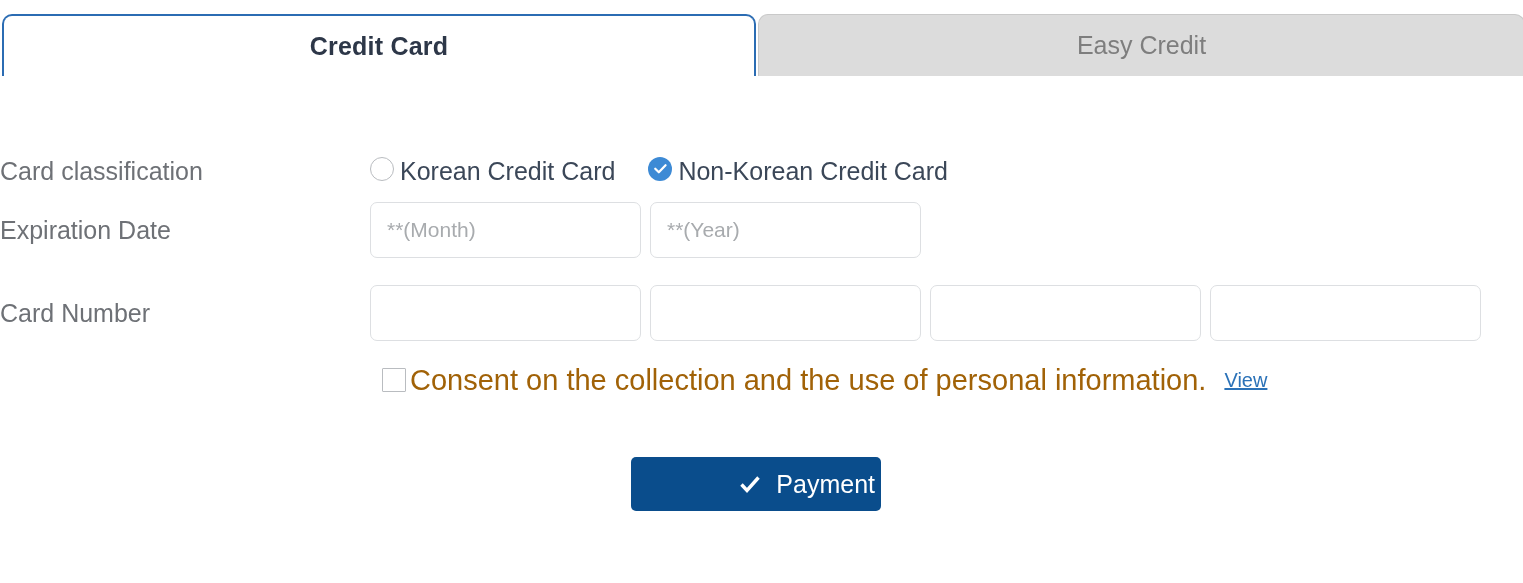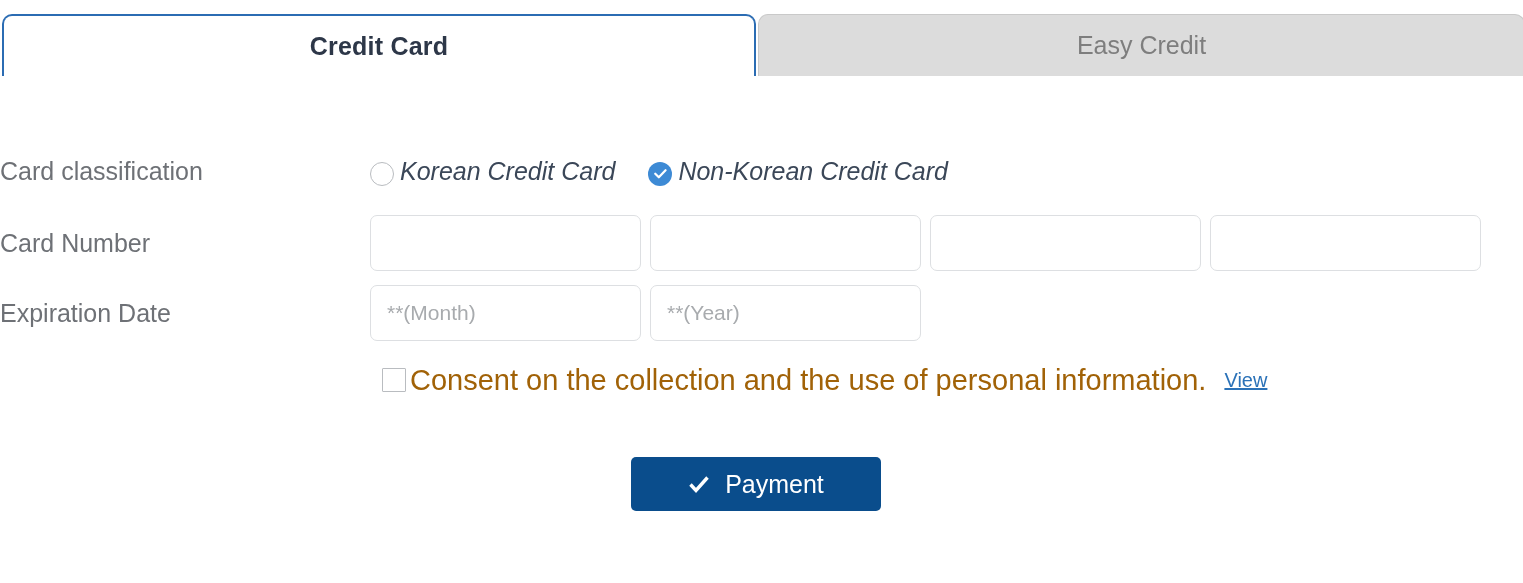--- a/index.html
+++ b/index.html
@@ -78,23 +78,22 @@
     white-space: nowrap;
   }
 
   
   .row-classification {
     margin-top: 76px;
     height: 34px;
   }
   .radio-opt {
     display: flex;
-    align-items: flex-end;
+    align-items: flex-start;
     cursor: pointer;
-    font-style: italic;
   }
   .radio-opt + .radio-opt { margin-left: 33px; }
   .radio-outer {
     width: 24px;
     height: 24px;
     border-radius: 50%;
     border: 1px solid #b9bcc0;
     background: #ffffff;
     box-sizing: border-box;
     flex: none;
@@ -182,21 +181,21 @@
     width: 250px;
     height: 54px;
     background: #0a4d8c;
     border: none;
     border-radius: 5px;
     color: #ffffff;
     font-size: 25px;
     font-family: "Liberation Sans", sans-serif;
     display: flex;
     align-items: center;
-    justify-content: center;
+    justify-content: flex-end;
     gap: 15px;
     cursor: pointer;
   }
   .submit-btn svg { display: block; }
 </style>
 </head>
 <body>
 
 <div class="tab-bar">
   <div class="tab tab-active">
@@ -218,35 +217,35 @@
     <div class="radio-opt">
       <span class="radio-checked">
         <svg width="15" height="15" viewBox="0 0 16 16" aria-hidden="true">
           <path d="M2.4 8.3 L6.2 12 L13.4 4.6" fill="none" stroke="#ffffff" stroke-width="2.4" stroke-linecap="round" stroke-linejoin="round"></path>
         </svg>
       </span>
       <span class="radio-text">Non-Korean Credit Card</span>
     </div>
   </div>
 
-  <div class="row row-cardnumber">
-    <div class="row-label">Card Number</div>
-    <div class="fields">
-      <input class="txt w-card" type="text" value="" style="">
-      <input class="txt w-card" type="text" value="" style="">
-      <input class="txt w-card" type="text" value="" style="">
-      <input class="txt w-card" type="text" value="" style="">
-    </div>
-  </div>
-
   <div class="row row-expiration">
     <div class="row-label">Expiration Date</div>
     <div class="fields">
       <input class="txt w-exp" type="text" placeholder="**(Month)" style="">
       <input class="txt w-exp" type="text" placeholder="**(Year)" style="">
+    </div>
+  </div>
+
+  <div class="row row-cardnumber">
+    <div class="row-label">Card Number</div>
+    <div class="fields">
+      <input class="txt w-card" type="text" value="" style="">
+      <input class="txt w-card" type="text" value="" style="">
+      <input class="txt w-card" type="text" value="" style="">
+      <input class="txt w-card" type="text" value="" style="">
     </div>
   </div>
 
   <div class="row-consent">
     <span class="checkbox"></span>
     <span class="consent-text">Consent on the collection and the use of personal information.</span>
     <span class="view-link">View</span>
   </div>
 
   <div class="submit-wrap">

